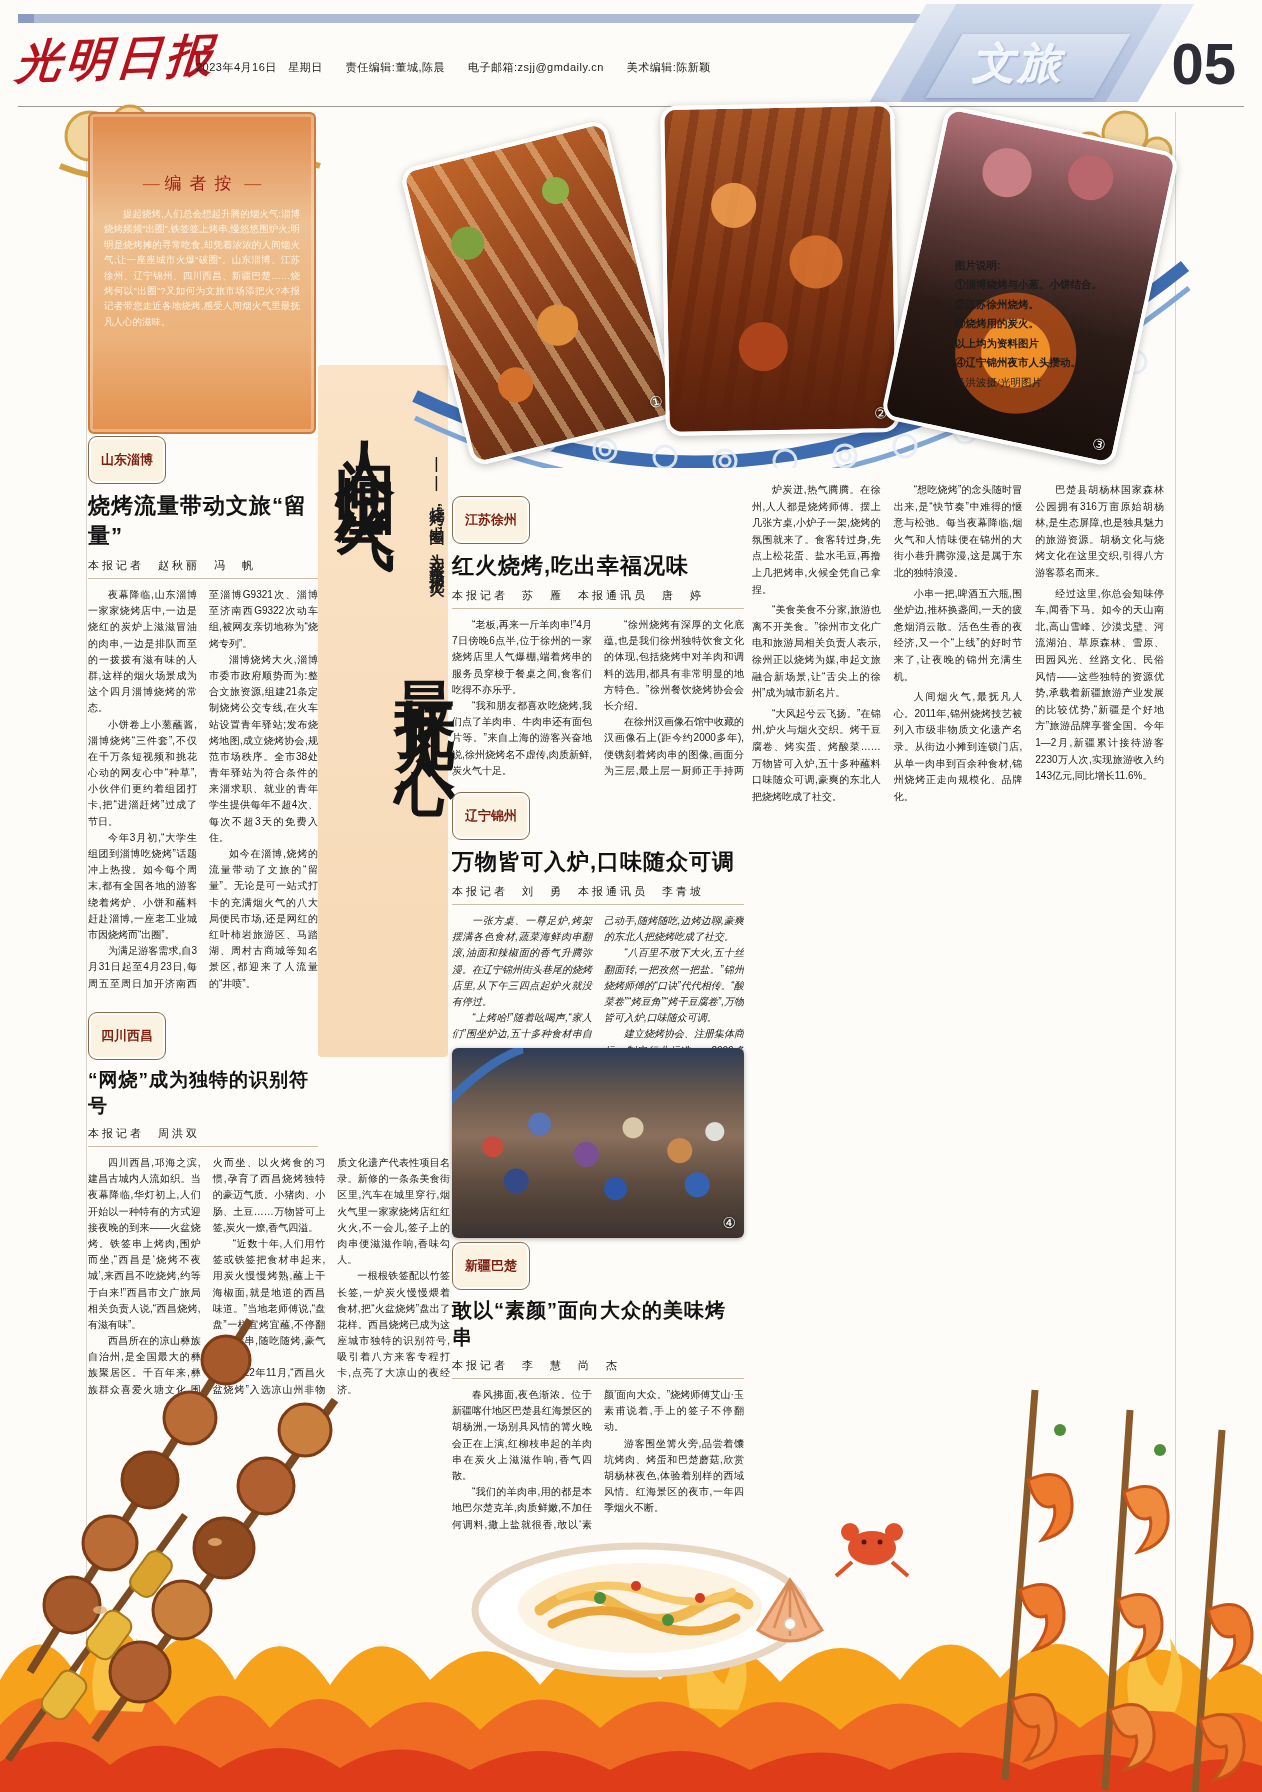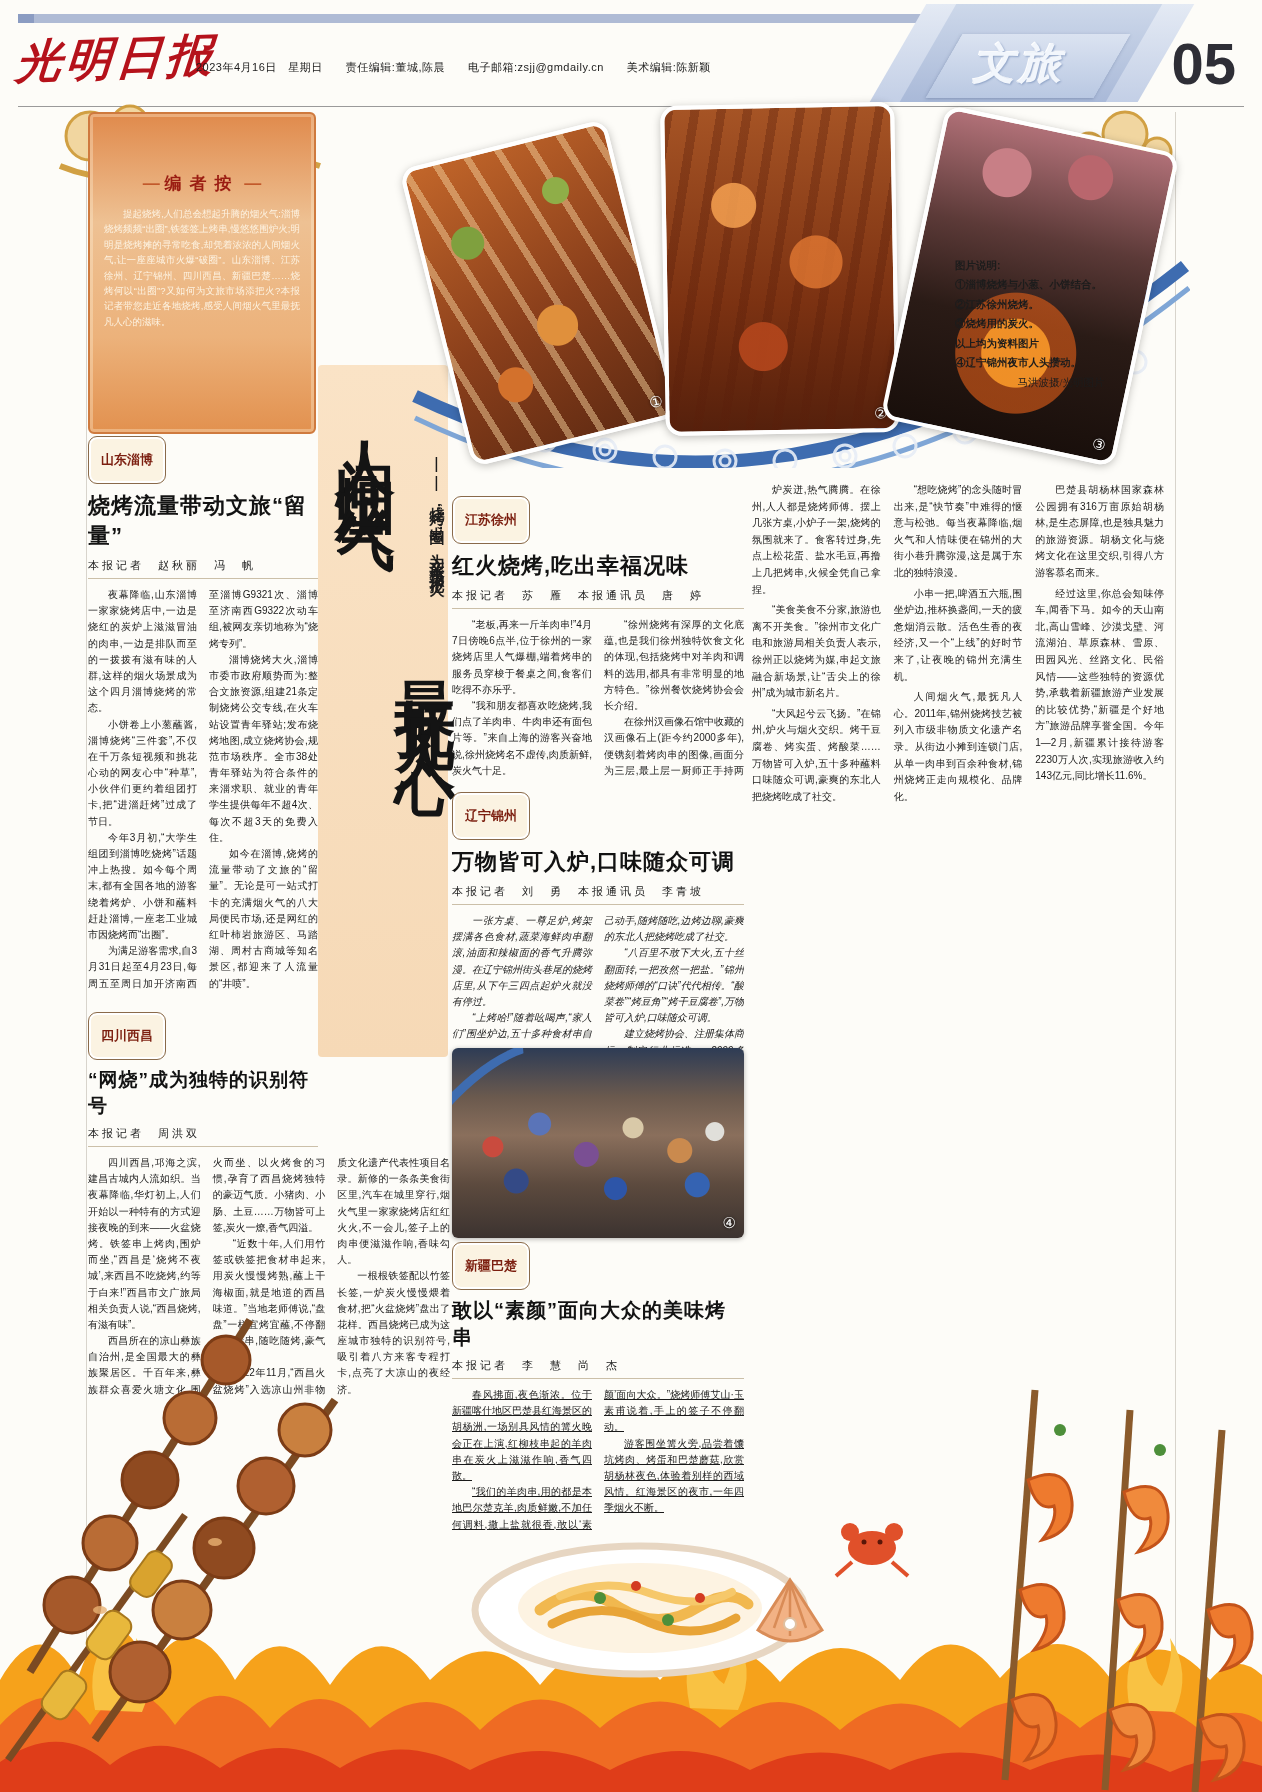--- a/index.html
+++ b/index.html
@@ -15,21 +15,21 @@
   .hdr-shape-a { position:absolute; right:96px; top:4px; width:268px; height:98px; background:linear-gradient(180deg,#e4eaf4,#c3cfe6); transform:skewX(-30deg); }
   .hdr-shape-b { position:absolute; right:128px; top:4px; width:206px; height:98px; background:linear-gradient(180deg,#cdd8ea,#a9b9d8); transform:skewX(-30deg); }
   .hdr-shape-c { position:absolute; right:150px; top:34px; width:168px; height:64px; background:linear-gradient(180deg,#dbe3f1,#b9c8e2); transform:skewX(-30deg); box-shadow:0 1px 3px rgba(60,80,120,.35); }
   .sec-name { position:absolute; right:168px; top:36px; width:150px; text-align:center; font-size:42px; font-weight:bold; font-style:italic; color:#f2f6fc; text-shadow:1px 1px 2px #8fa3c6, -1px -1px 0 #ffffff; letter-spacing:4px; }
   .page-num { position:absolute; right:26px; top:30px; font-size:58px; font-weight:bold; color:#2e2e36; font-family:"Liberation Sans",sans-serif; }
   .hdr-rule { position:absolute; left:18px; top:106px; width:1226px; height:1px; background:#9a9a9a; }
   .edge-line { position:absolute; top:112px; bottom:6px; width:1px; background:#d8d4cc; }
 
   
   .ed-note { position:absolute; left:88px; top:112px; width:228px; height:322px; border-radius:6px; border:2px solid #cf7a3e; background:linear-gradient(180deg,#e08a4c 0%, #eec193 34%, #ecb27b 70%, #e2914f 100%); box-shadow:inset 0 0 0 3px rgba(255,240,215,.35); }
-  .ed-title { position:absolute; left:0; right:0; top:58px; text-align:center; font-size:17px; font-weight:bold; color:#9b1d12; letter-spacing:8px; }
+  .ed-title { position:absolute; left:0; right:0; top:58px; text-align:center; font-size:17px; font-weight:normal; color:#9b1d12; letter-spacing:8px; }
   .ed-title:before,.ed-title:after { content:"— "; color:#c2592b; letter-spacing:0; }
   .ed-title:after { content:" —"; }
   .ed-text { position:absolute; left:14px; right:14px; top:92px; font-size:9.5px; line-height:1.62; color:#fdf3e2; text-align:justify; text-indent:2em; }
 
   
   .clouds { position:absolute; pointer-events:none; }
 
   
   .head-panel { position:absolute; left:318px; top:365px; width:130px; height:692px; background:linear-gradient(180deg,#fae3c6,#f6d9b6); border-radius:4px; }
   .v-text { writing-mode:vertical-rl; }
@@ -47,42 +47,42 @@
   .art { position:absolute; }
   #art-zibo    { left:88px;  top:436px;  width:230px; }
   #art-zibo    .bodycols { column-count:2; height:498px; }
   #art-xichang { left:88px;  top:1012px; width:230px; }
   #art-xichang .bodycols { width:362px; column-count:3; height:648px; }
   #art-xuzhou  { left:452px; top:496px;  width:292px; }
   #art-xuzhou  .bodycols { column-count:2; height:178px; }
   #art-jinzhou { left:452px; top:792px;  width:292px; }
   #art-jinzhou .bodycols { column-count:2; height:152px;font-style:italic; }
   #art-bachu   { left:452px; top:1242px; width:292px; }
-  #art-bachu   .bodycols { column-count:2; height:226px;text-decoration:underline; }
+  #art-bachu   .bodycols { column-count:2; height:226px; }
   #art-zibo .headline { font-size:22px; }
   #art-xichang .headline { font-size:19px; }
   #art-xuzhou .headline, #art-jinzhou .headline { font-size:22px; }
   #art-bachu .headline { font-size:20px; }
 
   
   .right-rail { position:absolute; left:752px; top:482px; width:412px; height:948px; column-count:3; column-gap:13px; font-size:10px; line-height:1.66; text-align:justify; color:#1a1a1a; overflow:hidden; }
   .right-rail p { margin:0 0 4px; text-indent:2em; }
 
   
   .collage { position:absolute; left:425px; top:96px; width:745px; height:372px; }
   .photo { position:absolute; border:4px solid #fff; border-radius:16px; box-shadow:0 2px 8px rgba(0,0,0,.25); overflow:hidden; }
   .photo .badge { position:absolute; right:8px; bottom:6px; color:#fff; font-size:15px; text-shadow:0 0 3px #000; }
   #photo1 { left:8px; top:44px; width:212px; height:306px; transform:rotate(-14deg);
     background: radial-gradient(circle at 22% 28%, #7fa03e 0 16px, transparent 17px), radial-gradient(circle at 70% 18%, #8fae48 0 13px, transparent 14px), radial-gradient(circle at 55% 62%, #e0903c 0 20px, transparent 21px), radial-gradient(circle at 28% 78%, #d3712c 0 17px, transparent 18px), repeating-linear-gradient(72deg, rgba(242,205,152,.5) 0 7px, rgba(0,0,0,0) 7px 30px), linear-gradient(160deg,#c2662a 0%,#8a3f1b 55%,#5f2a12 100%); }
   #photo2 { left:238px; top:8px; width:234px; height:330px; transform:rotate(-1deg);
     background: radial-gradient(circle at 30% 30%, rgba(245,160,80,.85) 0 22px, transparent 23px), radial-gradient(circle at 66% 48%, rgba(226,120,50,.8) 0 26px, transparent 27px), radial-gradient(circle at 42% 74%, rgba(180,70,28,.9) 0 24px, transparent 25px), repeating-linear-gradient(100deg, rgba(90,30,10,.35) 0 9px, rgba(0,0,0,0) 9px 26px), linear-gradient(180deg,#a65425 0%,#7c3212 60%,#55200c 100%); }
   #photo3 { left:486px; top:30px; width:238px; height:320px; transform:rotate(12deg);
     background: radial-gradient(circle at 50% 72%, rgba(250,150,40,.95) 0 34px, rgba(214,90,24,.65) 35px 60px, transparent 61px), radial-gradient(circle at 30% 16%, #c87f86 0 24px, transparent 25px), radial-gradient(circle at 66% 12%, #b9666d 0 22px, transparent 23px), linear-gradient(180deg,#b07077 0%,#5c3a38 34%,#2a1b16 62%,#190f0b 100%); }
   .caption-box { position:absolute; left:955px; top:256px; width:212px; font-size:10.5px; font-weight:bold; color:#1c1c1c; line-height:1.85; }
-  .caption-box .cap-credit { text-align:center; font-weight:normal;font-family:Liberation Serif, serif; }
+  .caption-box .cap-credit { text-align:left; font-weight:normal;font-family:Liberation Serif, serif; }
 
   
   .night-photo { position:absolute; left:452px; top:1048px; width:292px; height:190px; border-radius:6px; overflow:hidden; box-shadow:0 1px 5px rgba(0,0,0,.3);
     background: radial-gradient(circle at 14% 52%, #c94b3e 0 10px, transparent 11px), radial-gradient(circle at 30% 40%, #5a74b8 0 11px, transparent 12px), radial-gradient(circle at 46% 56%, #7a4f93 0 12px, transparent 13px), radial-gradient(circle at 62% 42%, #d9c9a8 0 10px, transparent 11px), radial-gradient(circle at 78% 54%, #ca8a4e 0 12px, transparent 13px), radial-gradient(circle at 90% 44%, #e0dfda 0 9px, transparent 10px), radial-gradient(circle at 22% 70%, #344a86 0 12px, transparent 13px), radial-gradient(circle at 56% 74%, #2d55a8 0 11px, transparent 12px), radial-gradient(circle at 84% 72%, #3563b2 0 12px, transparent 13px), linear-gradient(180deg,#2e3c55 0%,#6b5a4e 26%,#8a6f5c 46%,#5c4a3e 72%,#3c3330 100%); }
   .night-photo .badge { position:absolute; right:8px; bottom:6px; color:#fff; font-size:15px; text-shadow:0 0 3px #000; }
   .night-arc { position:absolute; left:-30px; top:-30px; width:120px; height:260px; border:9px solid #3e6cb0; border-radius:50%; border-right-color:transparent; border-top-color:transparent; transform:rotate(40deg); }
 
   .overlay-svg { position:absolute; pointer-events:none; }
 </style>
 </head>

